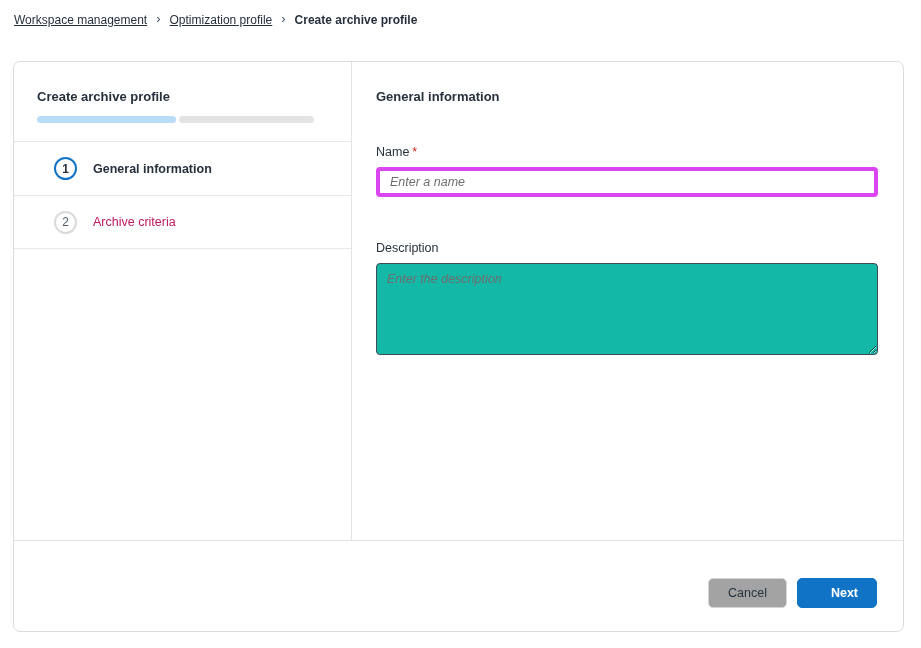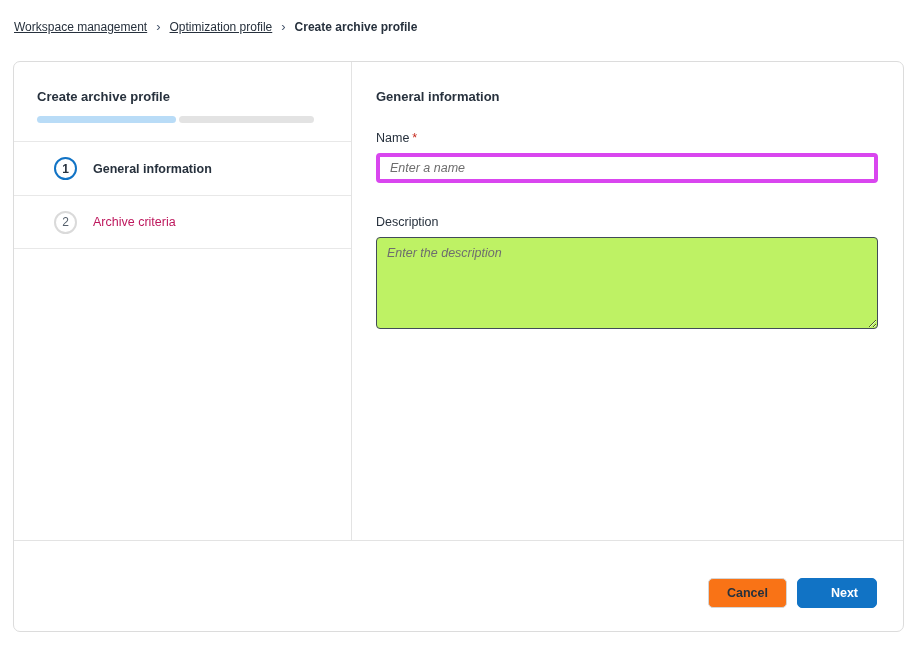--- a/index.html
+++ b/index.html
@@ -6,21 +6,21 @@
   html, body {
     width: 921px; height: 648px;
     background: #ffffff;
     font-family: "Liberation Sans", sans-serif;
     color: #27313d;
     overflow: hidden;
   }
 
   
   .breadcrumb {
-    display: flex; align-items: flex-end;
+    display: flex; align-items: flex-start;
     padding: 13px 0 0 14px;
     font-size: 12px;
     height: 34px;
   }
   .crumb-link {
     color: #27313d;
     text-decoration: underline;
     cursor: pointer;
   }
   .crumb-sep {
@@ -97,47 +97,47 @@
   .step-item.active .step-label { font-weight: 700; color: #27313d; }
   .step-item.inactive .step-label { font-weight: 400; color: #be185d; }
 
   
   .form-panel {
     flex: 1;
     padding: 27px 25px 0 24px;
   }
   .section-title { font-size: 13px; font-weight: 700; color: #27313d; }
   .field-label {
-    margin-top: 27px;
+    margin-top: 41px;
     font-size: 12.5px; color: #27313d;
   }
   .required { color: #c5281c; margin-left: 3px; }
   .text-input {
     margin-top: 8px;
     width: 100%; height: 30px;
     border: 4px solid #d946ef;
     border-radius: 4px;
     padding: 0 10px;
     font-family: "Liberation Sans", sans-serif;
     font-size: 12.5px; color: #27313d;
     outline: none;
     background: #ffffff;
   }
-  .field-label.desc { margin-top: 32px; }
+  .field-label.desc { margin-top: 44px; }
   .text-area {
     margin-top: 8px;
     width: 100%; height: 92px;
     border: 1px solid #414b58;
     border-radius: 4px;
     padding: 8px 10px;
     font-family: "Liberation Sans", sans-serif;
     font-size: 12.5px; color: #27313d;
     outline: none;
     resize: both;
-    background: #bef264;
+    background: #14b8a6;
   }
   .text-input::placeholder, .text-area::placeholder {
     font-style: italic;
     color: #6e6e6e;
     opacity: 1;
   }
 
   
   .card-footer {
     height: 91px;
@@ -150,25 +150,24 @@
   .btn {
     height: 30px;
     min-width: 79px;
     border-radius: 5px;
     font-family: "Liberation Sans", sans-serif;
     font-size: 12.5px;
     cursor: pointer;
     padding: 0 18px;
   }
   .btn-cancel {
-    background: #f97316;
+    background: #a3a3a3;
     border: 1px solid #d5d5d5;
     color: #27313d;
     margin-right: 10px;
-    font-weight: bold;
   }
   .btn-next {
     background: #1173c5;
     border: 1px solid #1173c5;
     color: #ffffff;
     font-weight: 700;
     min-width: 80px;
     text-align: right;
   }
 </style>

